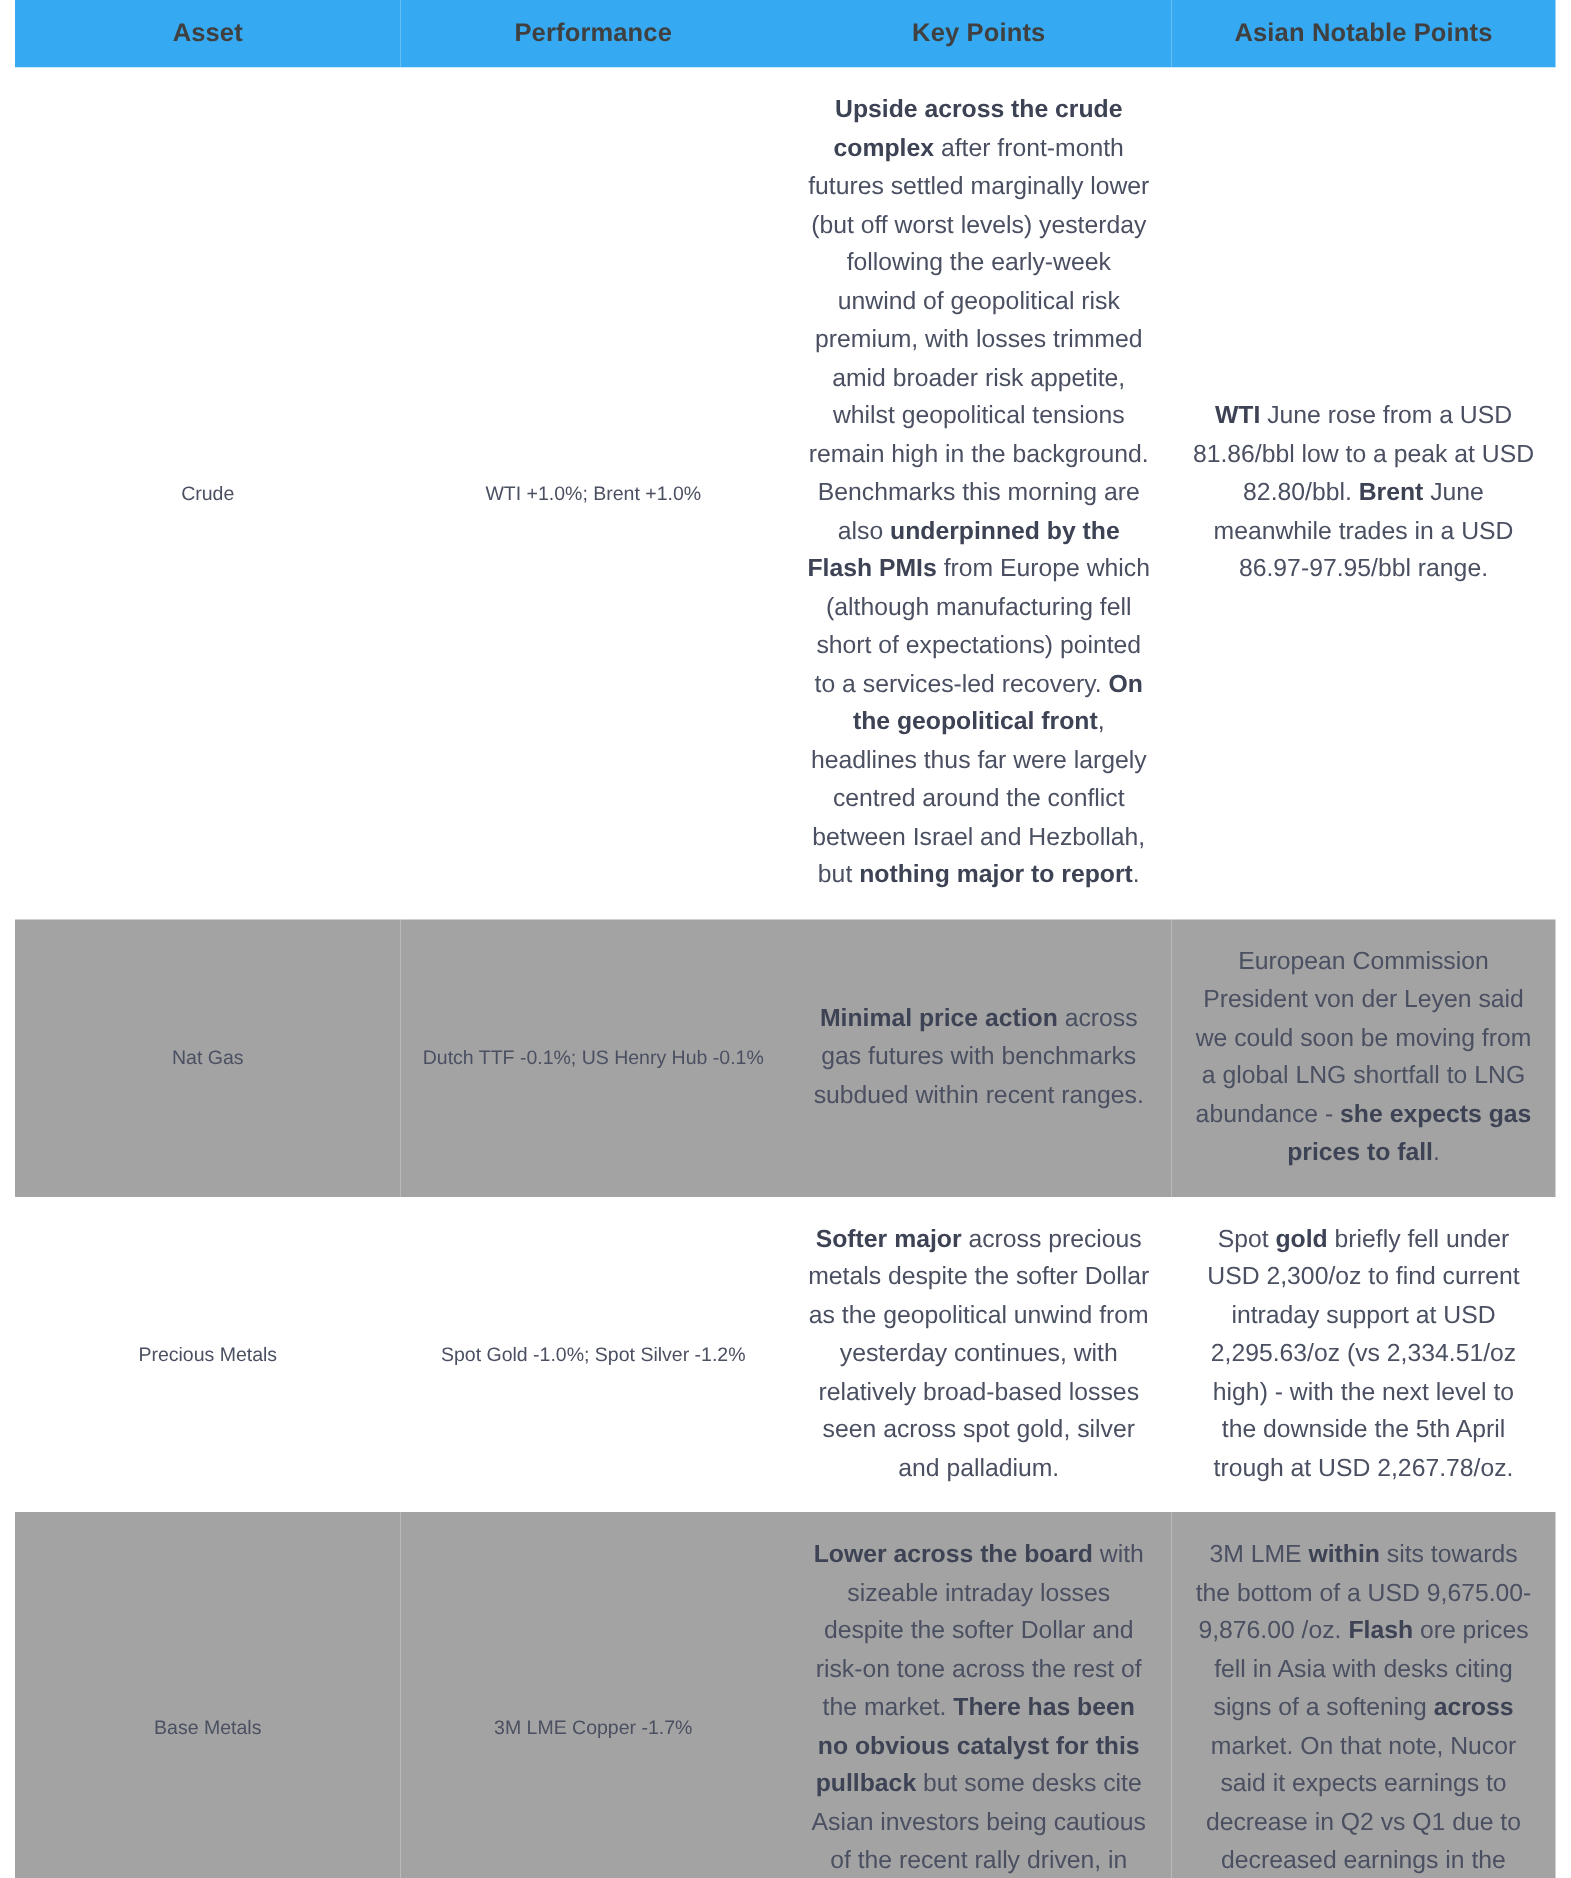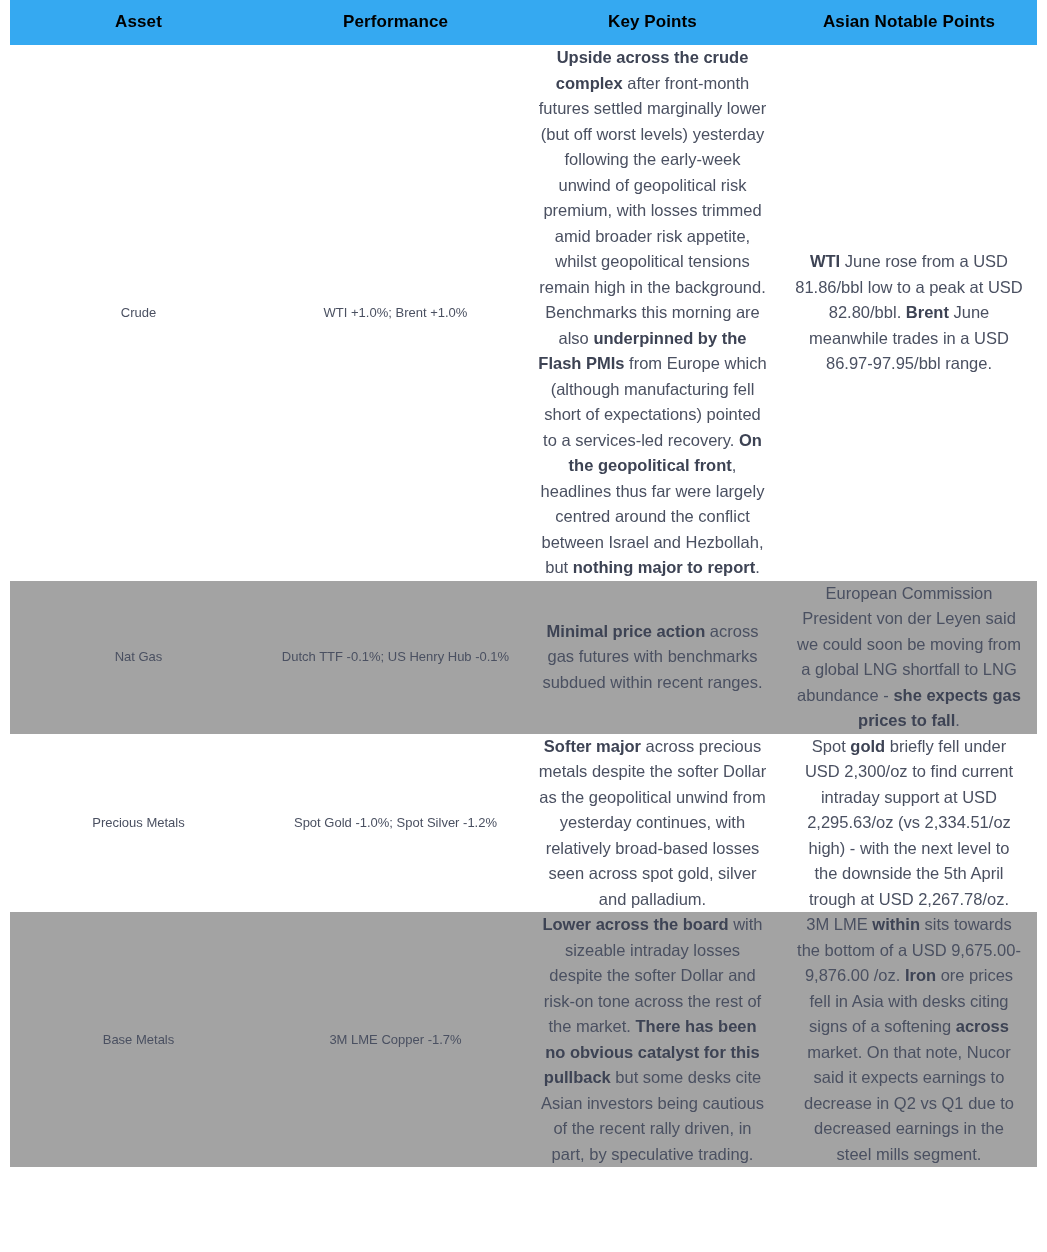--- a/index.html
+++ b/index.html
@@ -27,35 +27,35 @@
     margin: 0 10px;
   }
 
   table.asset-table col.c-asset       { width: 257px; }
   table.asset-table col.c-performance { width: 257px; }
   table.asset-table col.c-key         { width: 257px; }
   table.asset-table col.c-other       { width: 256px; }
 
   thead th {
     background: #35a9f1;
-    color: #000000;
+    color: #404040;
     font-size: 17px;
     font-weight: bold;
     text-align: center;
     padding: 12px 6px 13px 6px;
     letter-spacing: 0.1px;
     vertical-align: middle;
   }
 
   tbody td {
     vertical-align: middle;
     text-align: center;
     font-size: 17px;
     line-height: 26px;
-    padding: 0 14px;
+    padding: 16px 14px;
     color: #4a5061;
   }
 
   tbody tr.row-even td {
     background: #a3a3a3;
   }
   tbody tr.row-odd td {
     background: #ffffff;
   }
 
@@ -113,19 +113,19 @@
         <td class="cell-asset">Precious Metals</td>
         <td class="cell-performance">Spot Gold -1.0%; Spot Silver -1.2%</td>
         <td class="cell-key"><b>Softer major</b> across precious metals despite the softer Dollar as the geopolitical unwind from yesterday continues, with relatively broad-based losses seen across spot gold, silver and palladium.</td>
         <td class="cell-other">Spot <b>gold</b> briefly fell under USD 2,300/oz to find current intraday support at USD 2,295.63/oz (vs 2,334.51/oz high) - with the next level to the downside the 5th April trough at USD 2,267.78/oz.</td>
       </tr>
 
       <tr class="row-even">
         <td class="cell-asset">Base Metals</td>
         <td class="cell-performance">3M LME Copper -1.7%</td>
         <td class="cell-key"><b>Lower across the board</b> with sizeable intraday losses despite the softer Dollar and risk-on tone across the rest of the market. <b>There has been no obvious catalyst for this pullback</b> but some desks cite Asian investors being cautious of the recent rally driven, in part, by speculative trading.</td>
-        <td class="cell-other">3M LME <b>within</b> sits towards the bottom of a USD 9,675.00-9,876.00 /oz. <b>Iron</b> ore prices fell in Asia with desks citing signs of a softening <b>across</b> market. On that note, Nucor said it expects earnings to decrease in Q2 vs Q1 due to decreased earnings in the steel mills segment.</td>
+        <td class="cell-other">3M LME <b>within</b> sits towards the bottom of a USD 9,675.00-9,876.00 /oz. <b>Flash</b> ore prices fell in Asia with desks citing signs of a softening <b>across</b> market. On that note, Nucor said it expects earnings to decrease in Q2 vs Q1 due to decreased earnings in the steel mills segment.</td>
       </tr>
 
     </tbody>
   </table>
 
 </div>
 
 </body></html>

